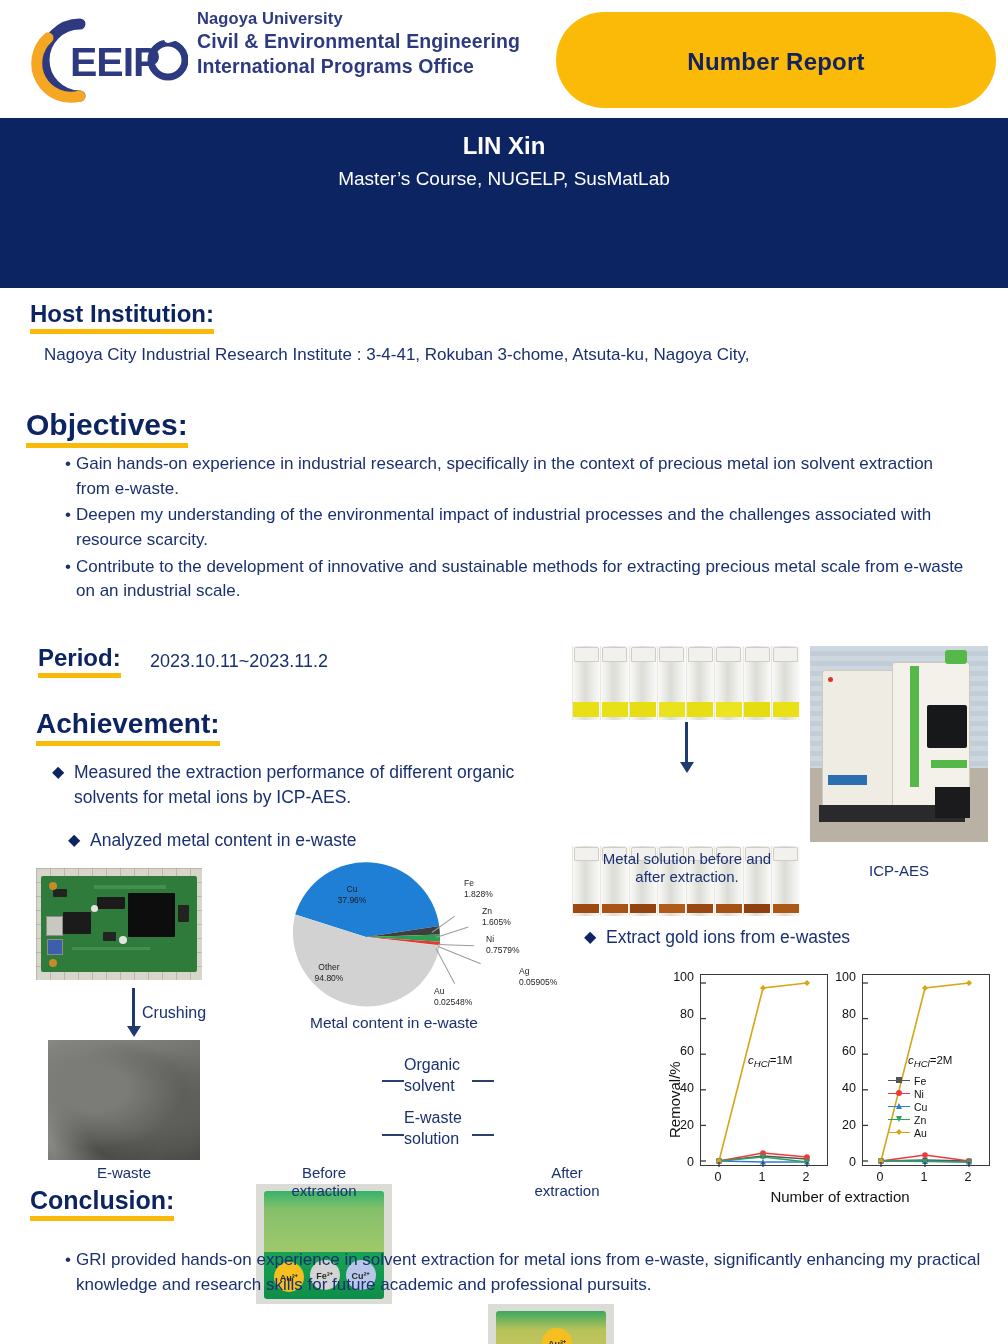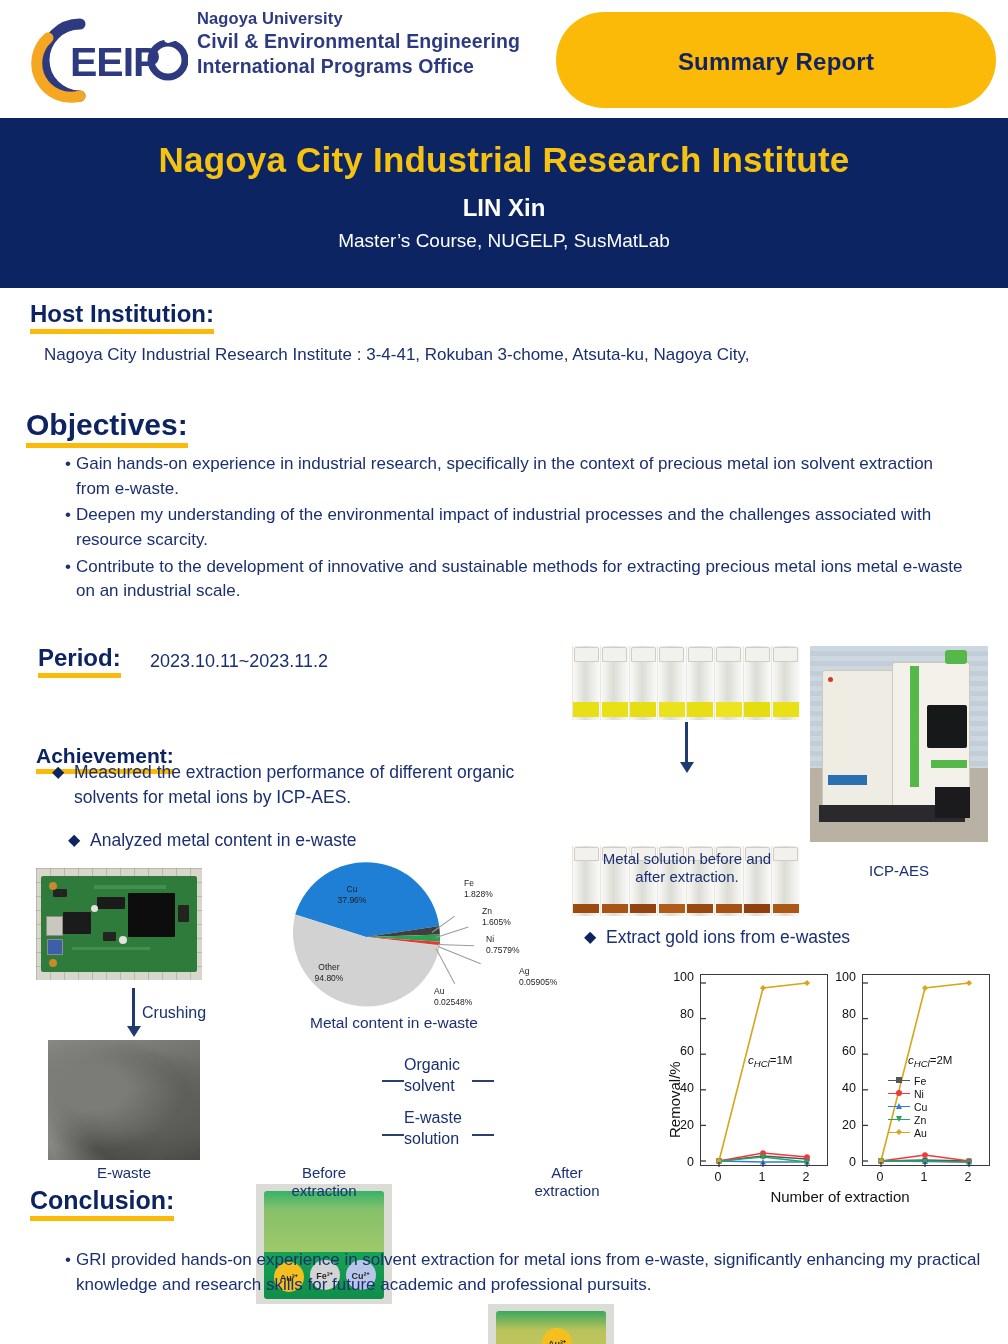--- a/index.html
+++ b/index.html
@@ -178,26 +178,25 @@
       </svg>
     </div>
 
     <div class="org-lines">
       <div class="org-l1">Nagoya University</div>
       <div class="org-l2">Civil &amp; Environmental Engineering</div>
       <div class="org-l3">International Programs Office</div>
     </div>
 
     <div class="badge">
-      <div class="badge-l2">Summary Report</div>
+      <div class="badge-l2">Number Report</div>
     </div>
   </div>
 
   <div class="banner">
-    <div class="banner-title">Nagoya City Industrial Research Institute</div>
     <div class="banner-name">LIN Xin</div>
     <div class="banner-affil">Master’s Course, NUGELP, SusMatLab</div>
   </div>
 
   <div class="sec-head" style="left:30px; top:300px; font-size:24px;">
     <span>Host Institution:</span>
     <span class="ul"></span>
   </div>
   <div class="body-txt" style="left:44px; top:342px; width:930px; font-size:17px; line-height:1.5;">
     <div>Nagoya City Industrial Research Institute : 3-4-41,  Rokuban 3-chome, Atsuta-ku, Nagoya City,</div>
@@ -211,31 +210,31 @@
     <div class="bullet-row">
       <span class="bullet-dot">•</span>
       <span class="bullet-txt">Gain hands-on experience in industrial research, specifically in the context of precious metal ion solvent extraction from e-waste.</span>
     </div>
     <div class="bullet-row">
       <span class="bullet-dot">•</span>
       <span class="bullet-txt">Deepen my understanding of the environmental impact of industrial processes and the challenges associated with resource scarcity.</span>
     </div>
     <div class="bullet-row">
       <span class="bullet-dot">•</span>
-      <span class="bullet-txt">Contribute to the development of innovative and sustainable methods for extracting precious metal ions metal e-waste on an industrial scale.</span>
+      <span class="bullet-txt">Contribute to the development of innovative and sustainable methods for extracting precious metal scale from e-waste on an industrial scale.</span>
     </div>
   </div>
 
   <div class="sec-head" style="left:38px; top:644px; font-size:24px;">
     <span>Period:</span>
     <span class="ul"></span>
   </div>
   <div class="body-txt" style="left:150px; top:651px; font-size:18px;">2023.10.11~2023.11.2</div>
 
-  <div class="sec-head" style="left:36px; top:708px; font-size:21px;margin-top:36px;">
+  <div class="sec-head" style="left:36px; top:708px; font-size:28px;">
     <span>Achievement:</span>
     <span class="ul"></span>
   </div>
 
   <div class="body-txt" style="left:52px; top:760px; width:520px; font-size:17.5px;">
     <div class="bullet-row">
       <span class="bullet-di">◆</span>
       <span class="bullet-txt">Measured the extraction performance of different organic solvents for metal ions by ICP-AES.</span>
     </div>
   </div>

